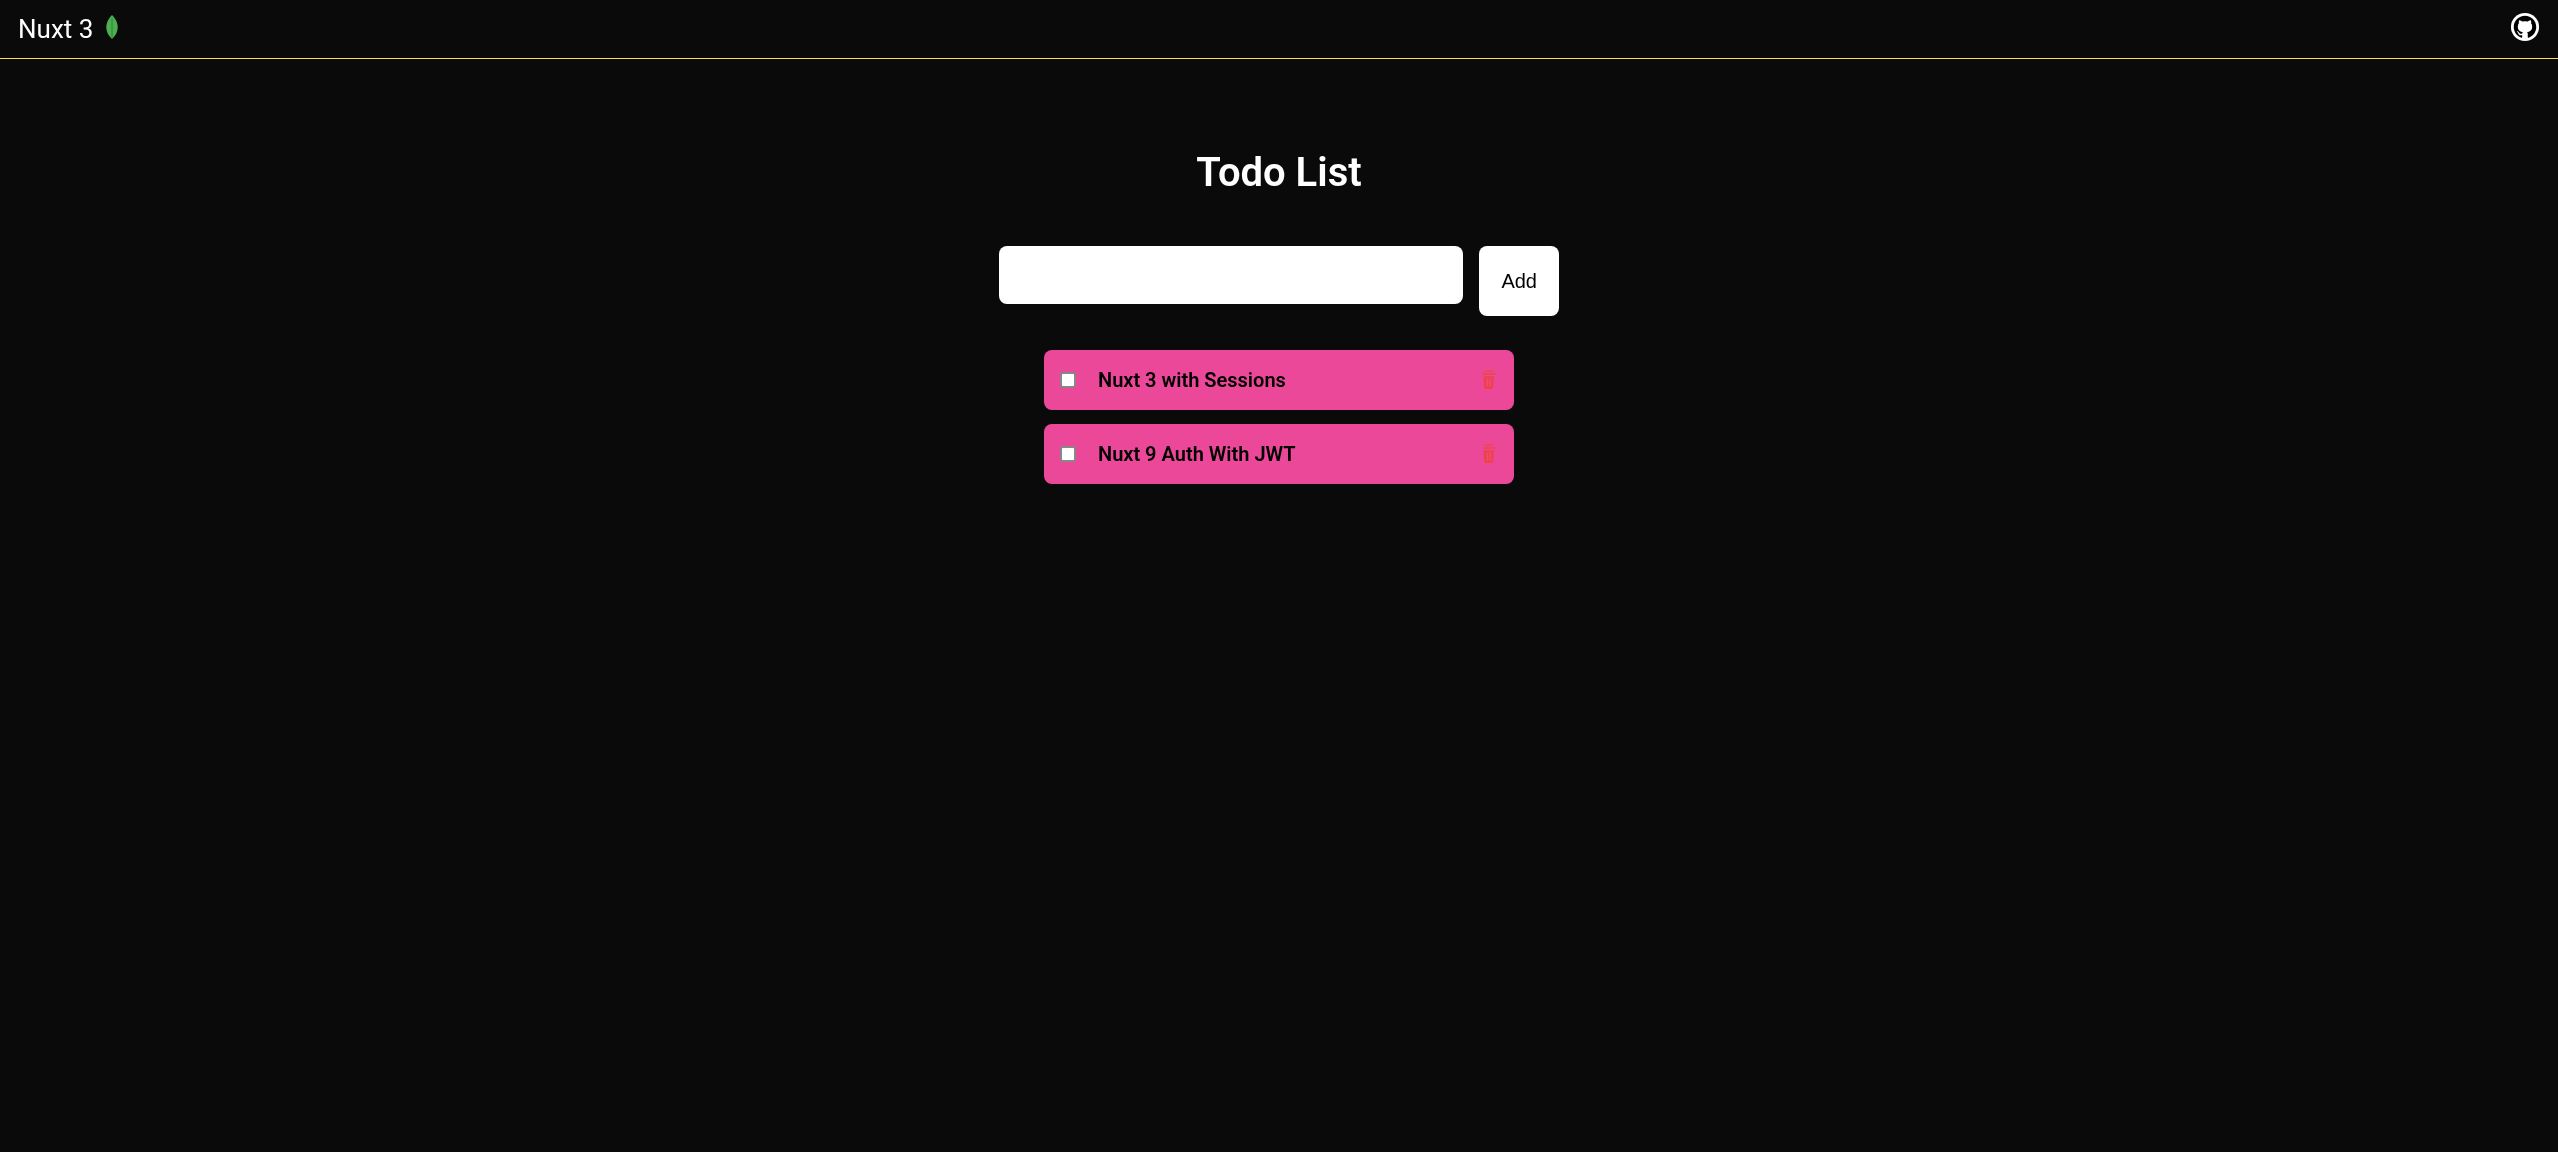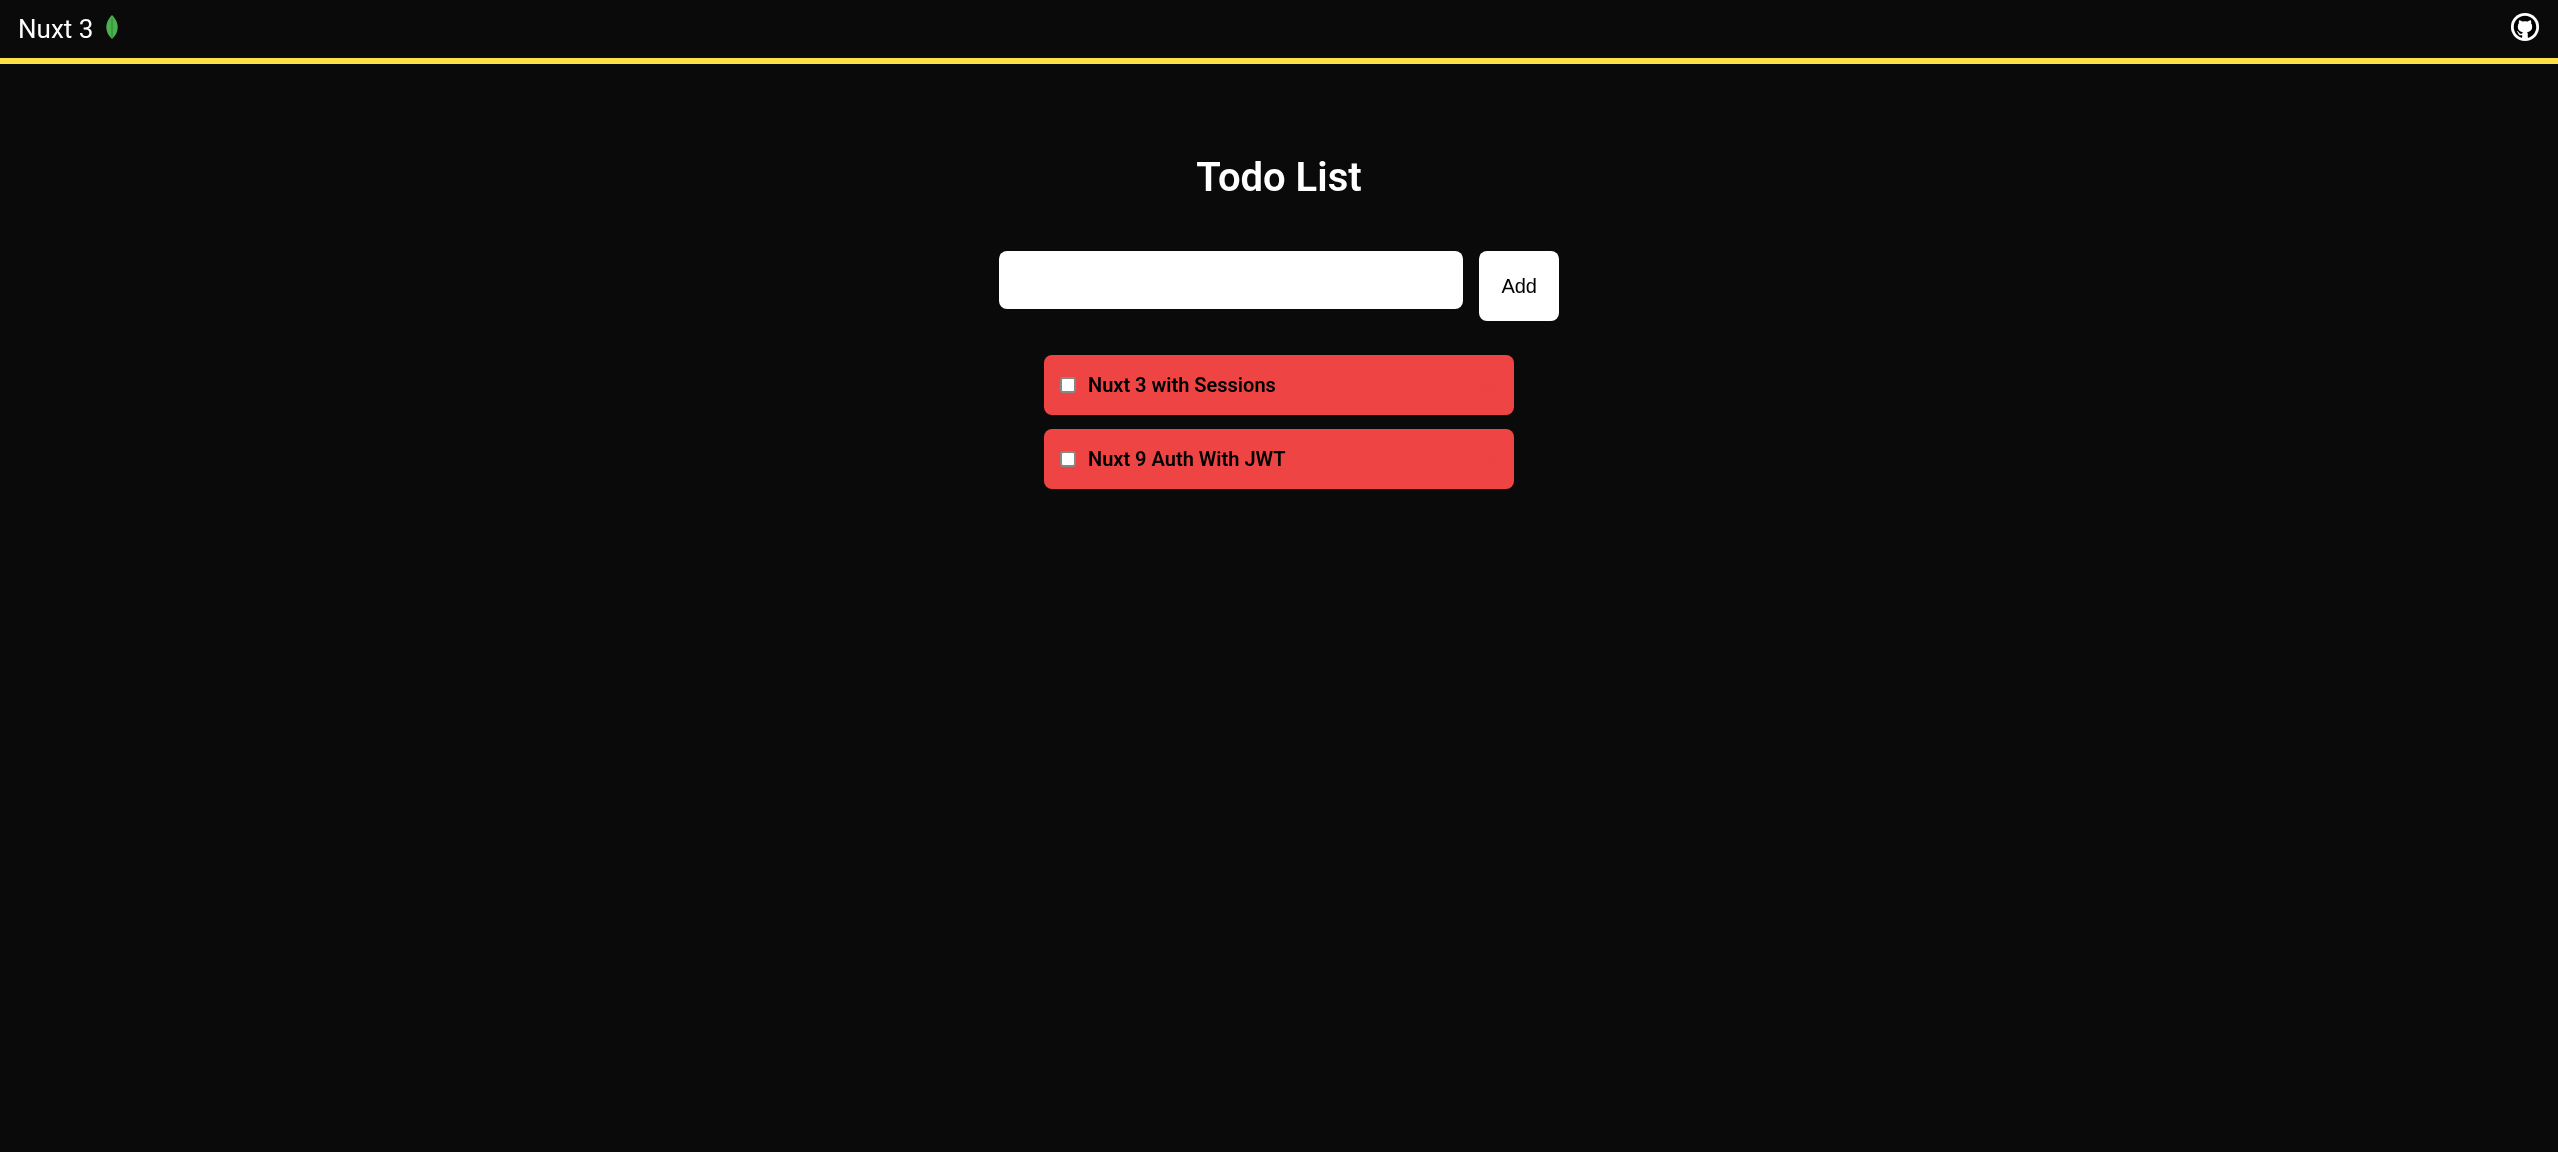--- a/index.html
+++ b/index.html
@@ -10,21 +10,21 @@
     body {
       background: #0a0a0a;
       color: #fff;
       font-family: -apple-system, BlinkMacSystemFont, "Segoe UI", Roboto, Helvetica, Arial, sans-serif;
       min-height: 100vh;
     }
     .header {
       display: flex;
       justify-content: space-between;
       padding: 12px 18px;
-      border-bottom: 6px solid #fde047;
+      border-bottom: 1px solid #fde047;
     }
     .brand {
       display: flex;
       align-items: center;
       gap: 10px;
     }
     .brand-title {
       font-size: 26px;
       font-weight: 400;
       color: #fff;
@@ -80,28 +80,28 @@
       cursor: pointer;
     }
     .todo-list {
       display: flex;
       flex-direction: column;
       gap: 14px;
       align-items: center;
       padding: 0 50px;
     }
     .todo-item {
-      background: #ef4444;
+      background: #ec4899;
       border-radius: 8px;
       width: 100%;
       max-width: 470px;
       display: flex;
       align-items: center;
       padding: 18px 16px;
-      gap: 12px;
+      gap: 22px;
     }
     .todo-checkbox {
       width: 16px;
       height: 16px;
       border: 2px solid #888;
       border-radius: 3px;
       background: #fff;
       cursor: pointer;
       flex-shrink: 0;
       appearance: none;

